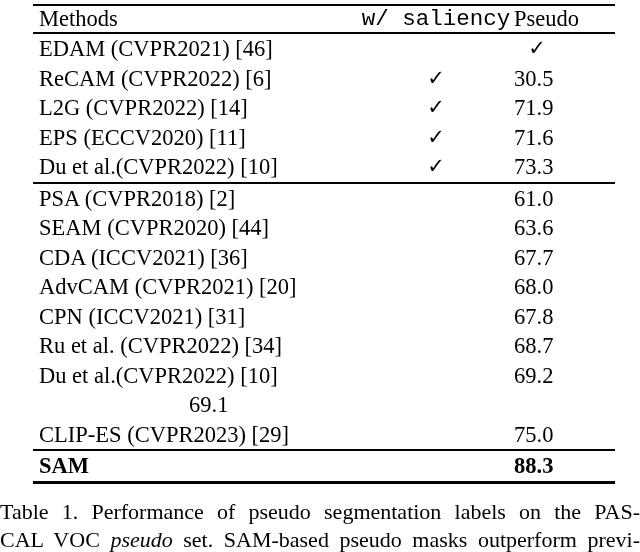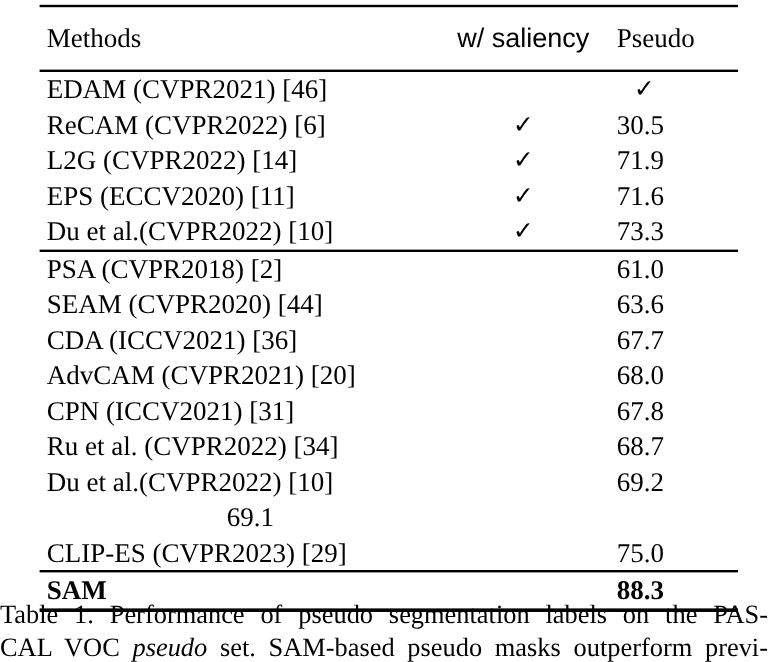--- a/index.html
+++ b/index.html
@@ -23,30 +23,30 @@
   .rule.thin { height: 2px; }
   .rule.thick-bottom { height: 3px; }
   .row {
     display: flex;
     align-items: center;
     height: 29.5px;
     font-size: 22.5px;
     line-height: 29.5px;
     white-space: nowrap;
   }
-  .row.header { height: 52px; line-height: 36px; }
+  .row.header { height: 26px; line-height: 36px; }
   .row.samrow { height: 30px; font-weight: 700; }
   .c-method { flex: 1; text-align: left; padding-left: 6px; overflow: hidden; }
   .c-sal {
     width: 156px;
     text-align: center;
     font-family: "Liberation Serif", "DejaVu Sans", serif;
     font-size: 21px;
   }
-  .row.header .c-sal { font-family: Liberation Sans, sans-serif; font-size: 22.5px; text-align: center; }
+  .row.header .c-sal { font-family: Liberation Mono, monospace; font-size: 22.5px; text-align: center; }
   .c-val { width: 101px; text-align: left; }
   .caption {
     position: absolute;
     left: 0;
     top: 498px;
     width: 640px;
     font-size: 22px;
     line-height: 28px;
   }
   .cap-line {

